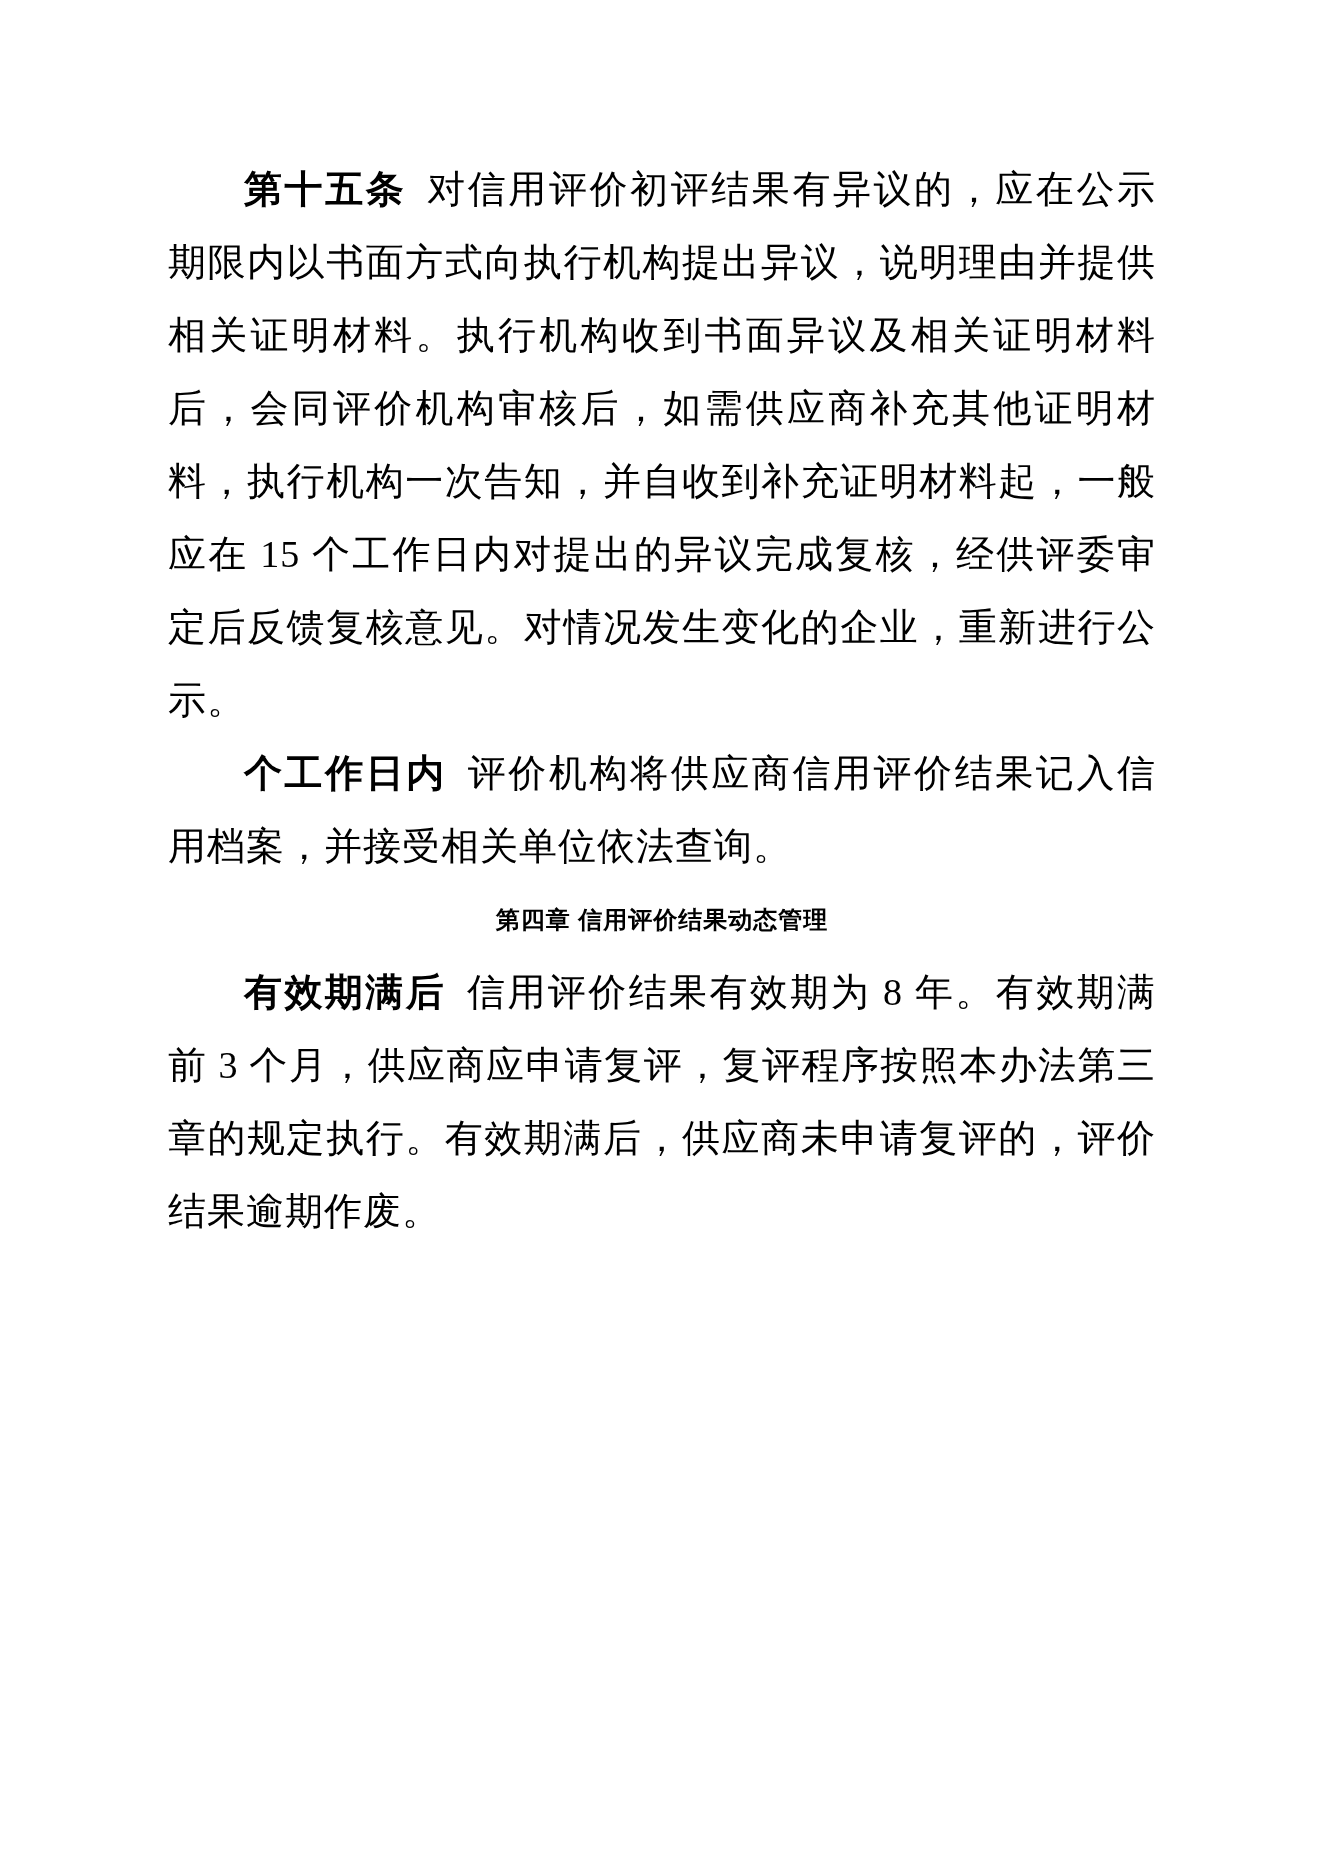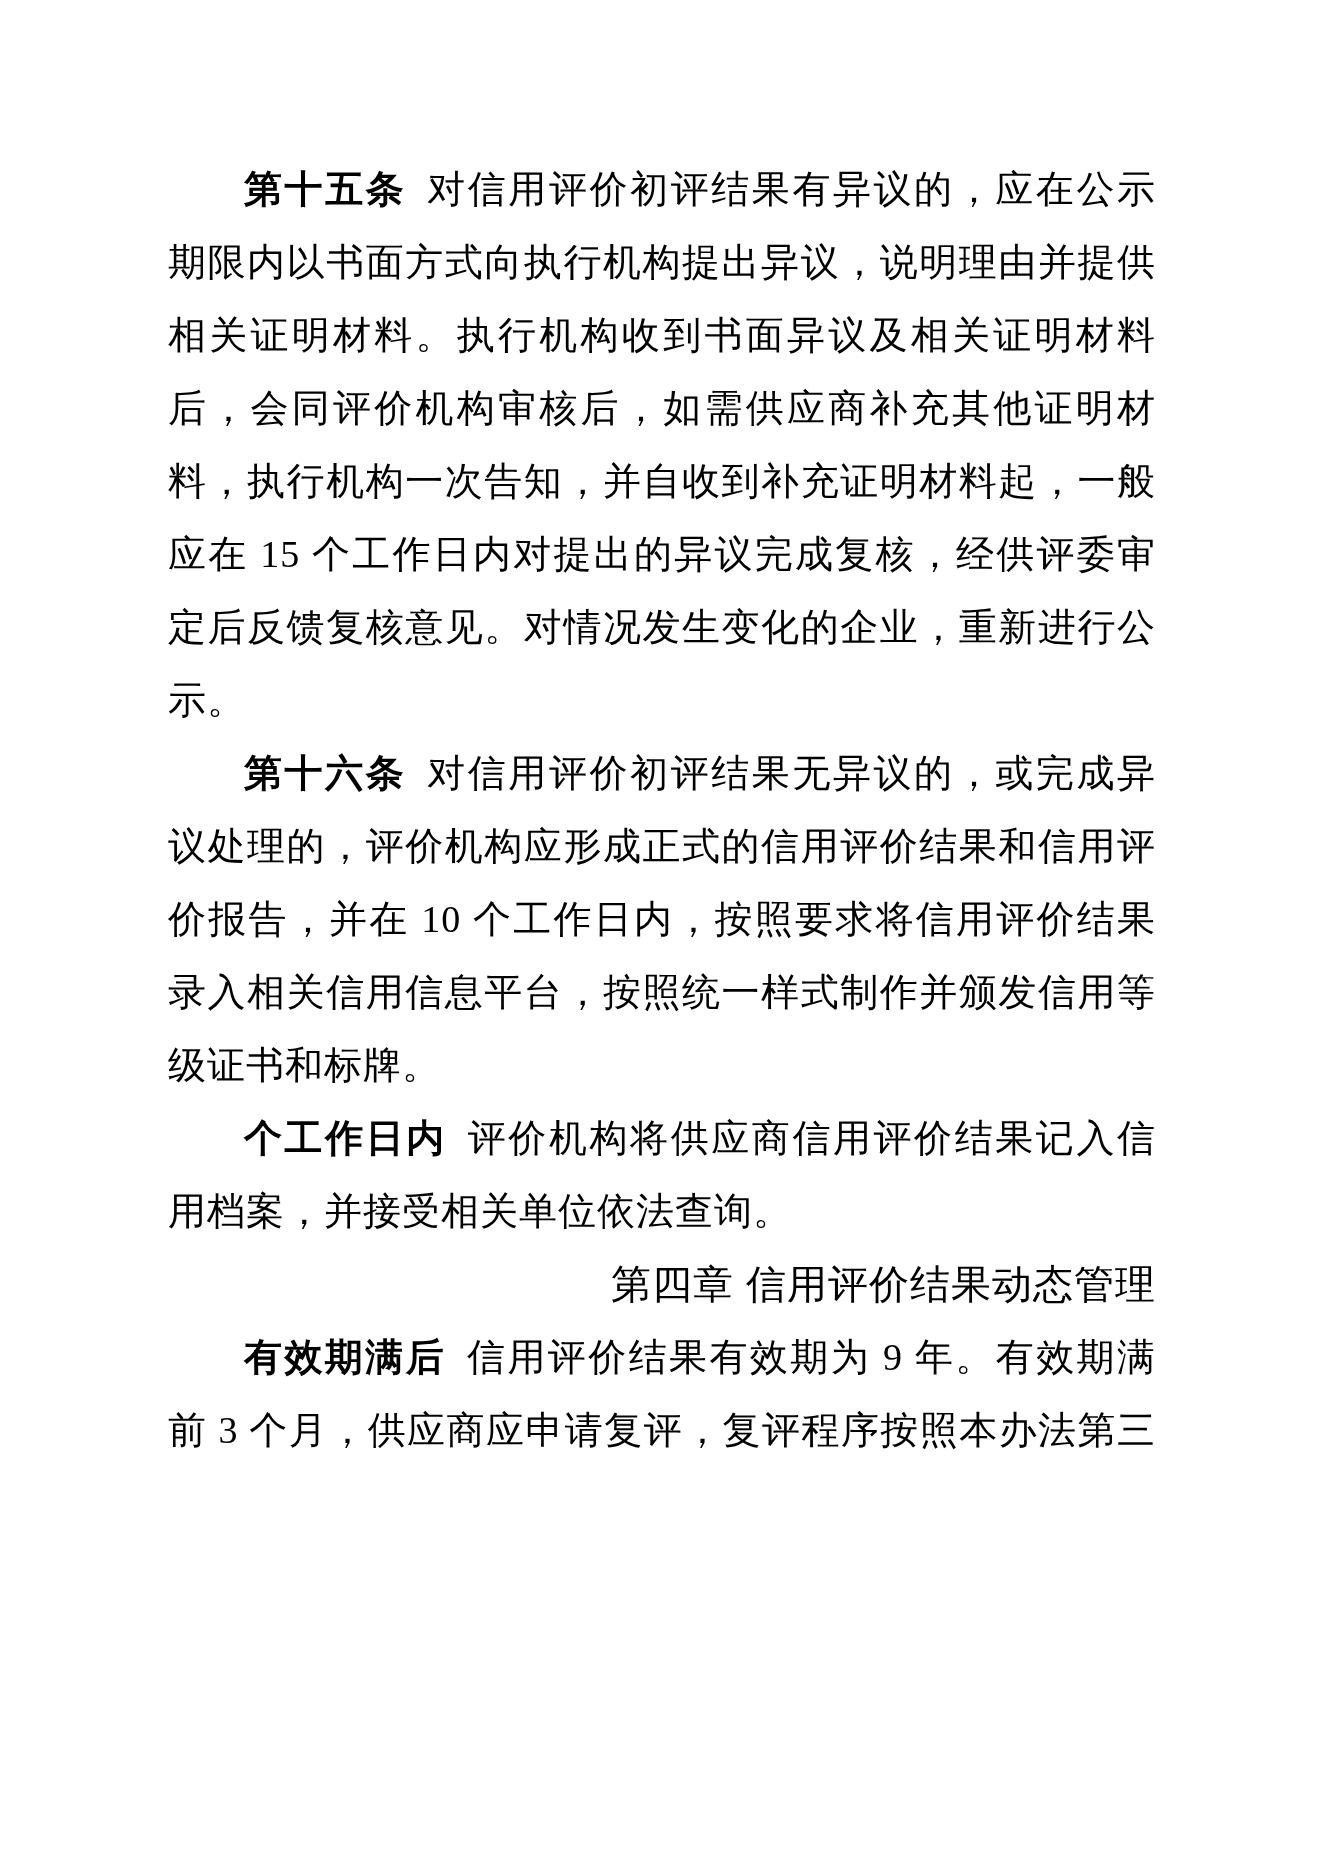--- a/index.html
+++ b/index.html
@@ -33,24 +33,24 @@
     text-indent: 76px;
   }
   .lead {
     font-weight: bold;
     margin-right: 0.55em;
   }
   .chapter {
     margin: 0;
     padding: 0;
     text-indent: 0;
-    text-align: right;
+    text-align: center;
     font-family: "Liberation Sans", "DejaVu Sans", sans-serif;
-    font-weight: normal;
-    font-size: 40px;
+    font-weight: bold;
+    font-size: 24px;
     line-height: 73px;
     letter-spacing: 1px;
   }
   .footer {
     position: absolute;
     top: 1700px;
     left: 0;
     right: 200px;
     text-align: right;
     font-size: 35px;
@@ -60,25 +60,24 @@
   }
 </style>
 </head>
 <body>
 
 <div class="page">
   <div class="content">
 
     <p class="para"><span class="lead">第十五条</span><span>对信用评价初评结果有异议的，应在公示期限内以书面方式向执行机构提出异议，说明理由并提供相关证明材料。执行机构收到书面异议及相关证明材料后，会同评价机构审核后，如需供应商补充其他证明材料，执行机构一次告知，并自收到补充证明材料起，一般应在 15 个工作日内对提出的异议完成复核，经供评委审定后反馈复核意见。对情况发生变化的企业，重新进行公示。</span></p>
 
-    <p class="para"><span class="lead">第十六条</span><span>对信用评价初评结果无异议的，或完成异议处理的，评价机构应形成正式的信用评价结果和信用评价报告，并在 10 个工作日内，按照要求将信用评价结果录入相关信用信息平台，按照统一样式制作并颁发信用等级证书和标牌。</span></p>
 
     <p class="para"><span class="lead">个工作日内</span><span>评价机构将供应商信用评价结果记入信用档案，并接受相关单位依法查询。</span></p>
 
     <h2 class="chapter">第四章 信用评价结果动态管理</h2>
 
-    <p class="para"><span class="lead">有效期满后</span><span>信用评价结果有效期为 9 年。有效期满前 3 个月，供应商应申请复评，复评程序按照本办法第三章的规定执行。有效期满后，供应商未申请复评的，评价结果逾期作废。</span></p>
+    <p class="para"><span class="lead">有效期满后</span><span>信用评价结果有效期为 8 年。有效期满前 3 个月，供应商应申请复评，复评程序按照本办法第三章的规定执行。有效期满后，供应商未申请复评的，评价结果逾期作废。</span></p>
 
 
   </div>
 
   <div class="footer">– 7 –</div>
 </div>
 
 </body></html>

